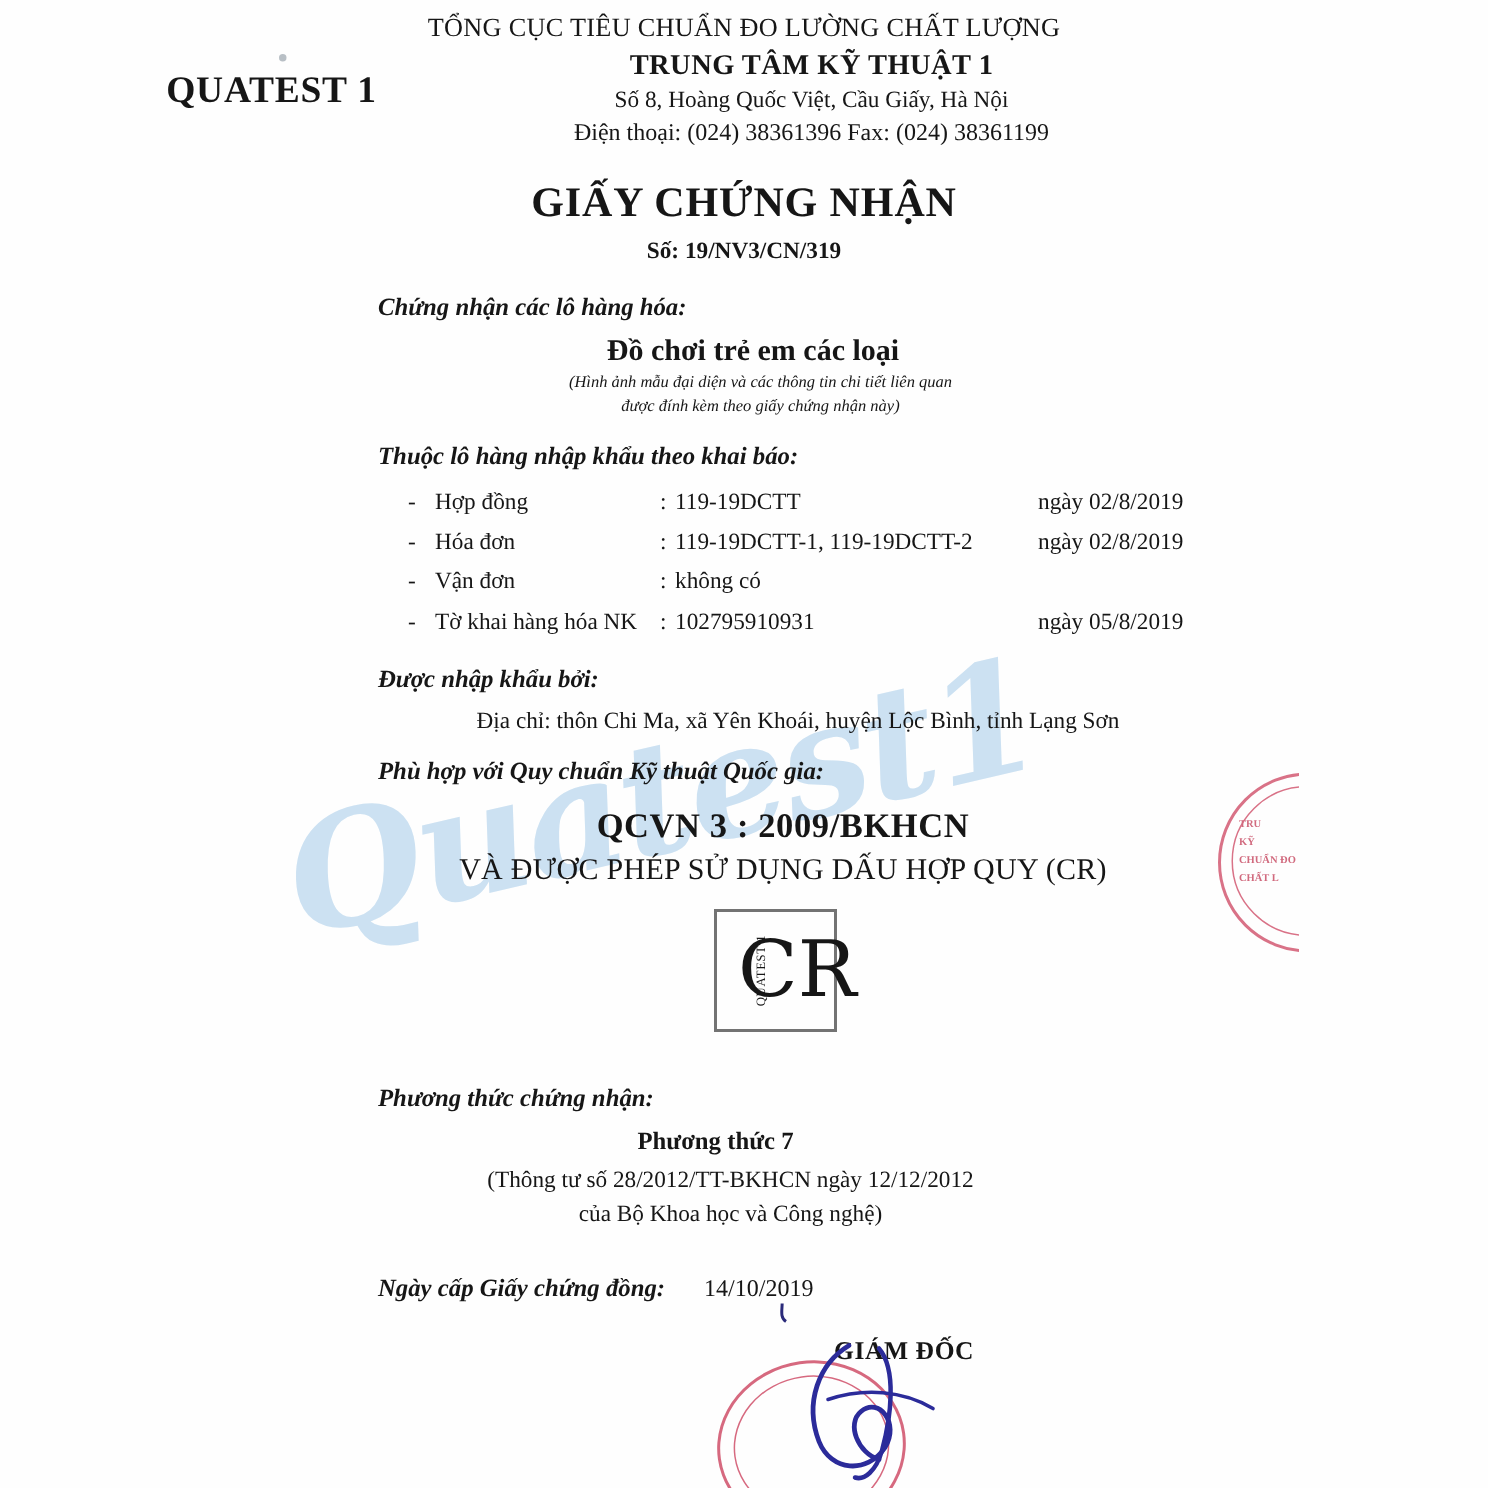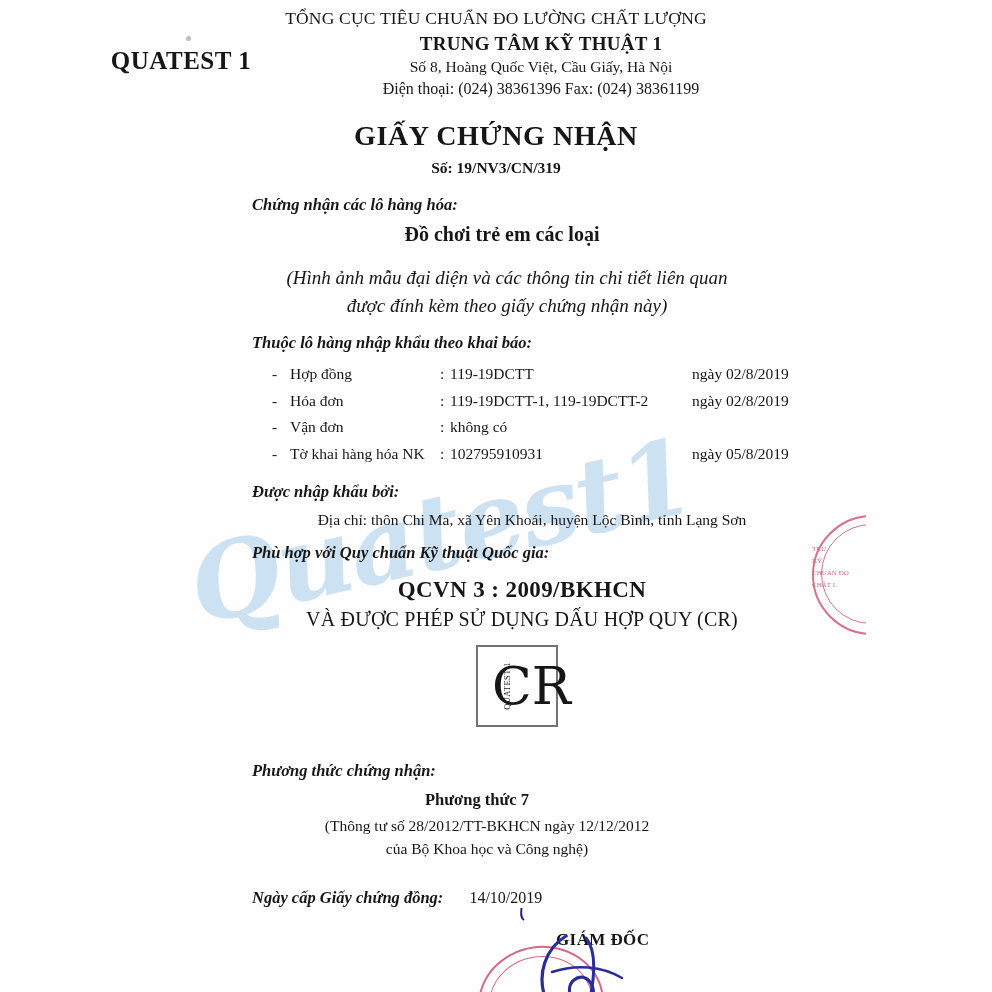--- a/index.html
+++ b/index.html
@@ -119,22 +119,22 @@
   .goods {
     text-align: center;
     font-size: 20px;
     font-weight: 700;
     margin-top: 8px;
     padding-right: 120px;
   }
   .note {
     text-align: center;
     font-style: italic;
-    font-size: 19px;
-    margin-top: 18px;
+    font-size: 11px;
+    margin-top: 2px;
     line-height: 1.45;
     padding-right: 110px;
   }
 
   .kv-list {
     margin-top: 8px;
     padding-left: 20px;
   }
   .kv {
     display: flex;
@@ -299,24 +299,24 @@
     position: absolute;
     left: 45px;
     top: 9px;
     width: 98px;
     height: 98px;
     border-radius: 50%;
     border: 1.3px solid #d0506a;
   }
   .edge-stamp .et {
     position: absolute;
-    left: 36px;
+    left: 50px;
     color: #c6465f;
     font-size: 7px;
-    font-weight: 400;
+    font-weight: 700;
     white-space: nowrap;
   }
   .edge-stamp .e1 { top: 30px; }
   .edge-stamp .e2 { top: 42px; }
   .edge-stamp .e3 { top: 54px; }
   .edge-stamp .e4 { top: 66px; }
 
   
   .pen {
     position: absolute;

